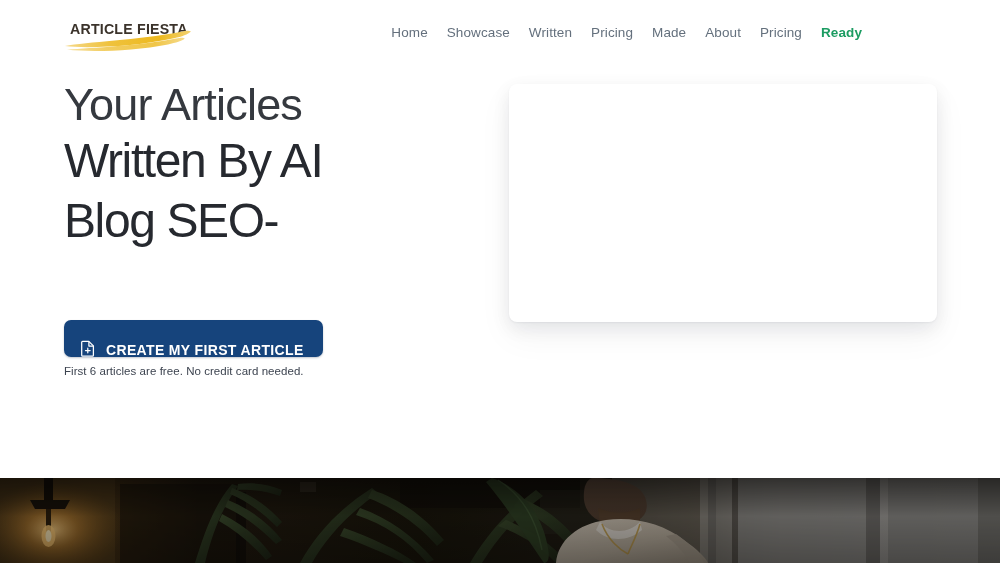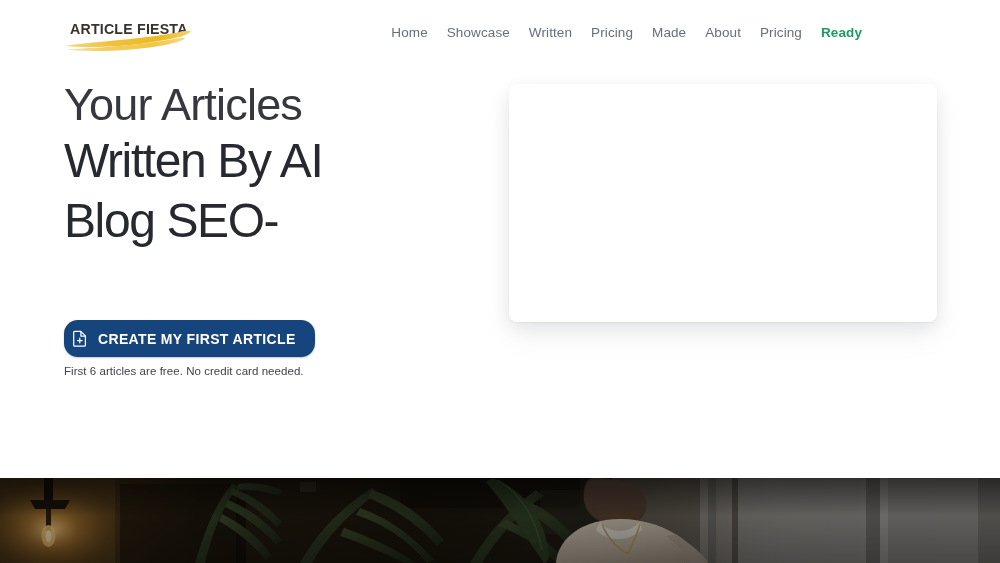--- a/index.html
+++ b/index.html
@@ -101,27 +101,27 @@
     line-height: 60px;
     color: #26292f;
     letter-spacing: -1.4px;
   }
 
   .cta-button {
     position: absolute;
     left: 64px;
     top: 248px;
     display: inline-flex;
-    align-items: center;
+    align-items: flex-end;
     gap: 10px;
     height: 37px;
-    padding: 0 19px 0 8px;
+    padding: 0 19px 0 16px;
     background: #16447c;
     border: none;
-    border-radius: 14px;
+    border-radius: 7px;
     cursor: pointer;
     box-shadow: 0 1px 2px rgba(10,30,60,0.25);
   }
   .cta-button .cta-icon {
     display: inline-flex;
     width: 16px; height: 17px;
     flex: 0 0 auto;
   }
   .cta-button .cta-icon svg { display: block; }
   .cta-label {

